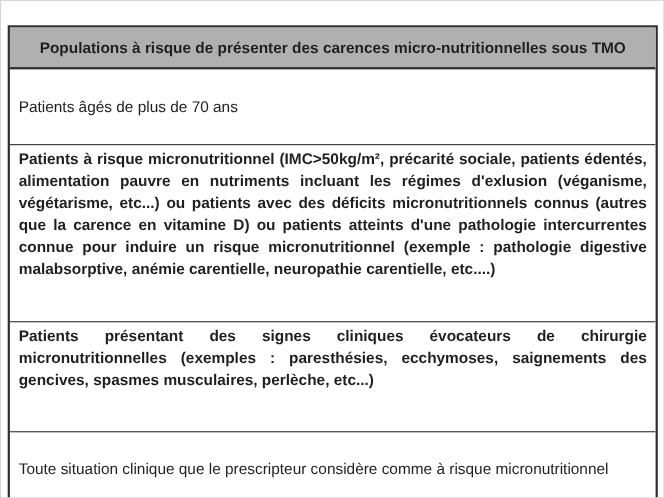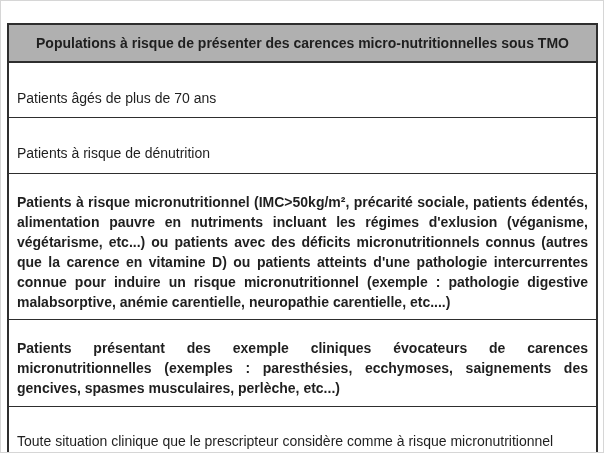--- a/index.html
+++ b/index.html
@@ -45,48 +45,44 @@
     flex: 1 1 auto;
     border-bottom: 1px solid var(--border, #2e2e2e);
     color: var(--text, #1f1f1f);
     font-size: 14px;
     line-height: 20px;
     text-align: justify;
     padding: 7px 8px 8px 8px;
     display: flex;
     flex-direction: column;
     justify-content: center;
-    margin-top: 16px;
   }
   .row:last-child { border-bottom: none; }
   .row.multi {
     padding-top: 2px;
     padding-bottom: 4px;
     justify-content: flex-start;
     font-weight: bold;
   }
   .row .cell-text { display: block; }
 </style>
 </head>
 <body>
 
 <div class="page">
   <div class="risk-table">
     <div class="header-cell">Populations à risque de présenter des carences micro-nutritionnelles sous TMO</div>
     <div class="rows">
         <div class="row">
           <span class="cell-text">Patients âgés de plus de 70 ans</span>
         </div>
-        <div class="row">
-          <span class="cell-text">Patients à risque de dénutrition</span>
-        </div>
         <div class="row multi">
           <span class="cell-text">Patients à risque micronutritionnel (IMC&gt;50kg/m², précarité sociale, patients édentés, alimentation pauvre en nutriments incluant les régimes d'exlusion (véganisme, végétarisme, etc...) ou patients avec des déficits micronutritionnels connus (autres que la carence en vitamine D) ou patients atteints d'une pathologie intercurrentes connue pour induire un risque micronutritionnel (exemple : pathologie digestive malabsorptive, anémie carentielle, neuropathie carentielle, etc....)</span>
         </div>
         <div class="row multi">
-          <span class="cell-text">Patients présentant des exemple cliniques évocateurs de carences micronutritionnelles (exemples : paresthésies, ecchymoses, saignements des gencives, spasmes musculaires, perlèche, etc...)</span>
+          <span class="cell-text">Patients présentant des signes cliniques évocateurs de chirurgie micronutritionnelles (exemples : paresthésies, ecchymoses, saignements des gencives, spasmes musculaires, perlèche, etc...)</span>
         </div>
         <div class="row">
           <span class="cell-text">Toute situation clinique que le prescripteur considère comme à risque micronutritionnel</span>
         </div>
       </div>
   </div>
 </div>
 
 </body></html>

